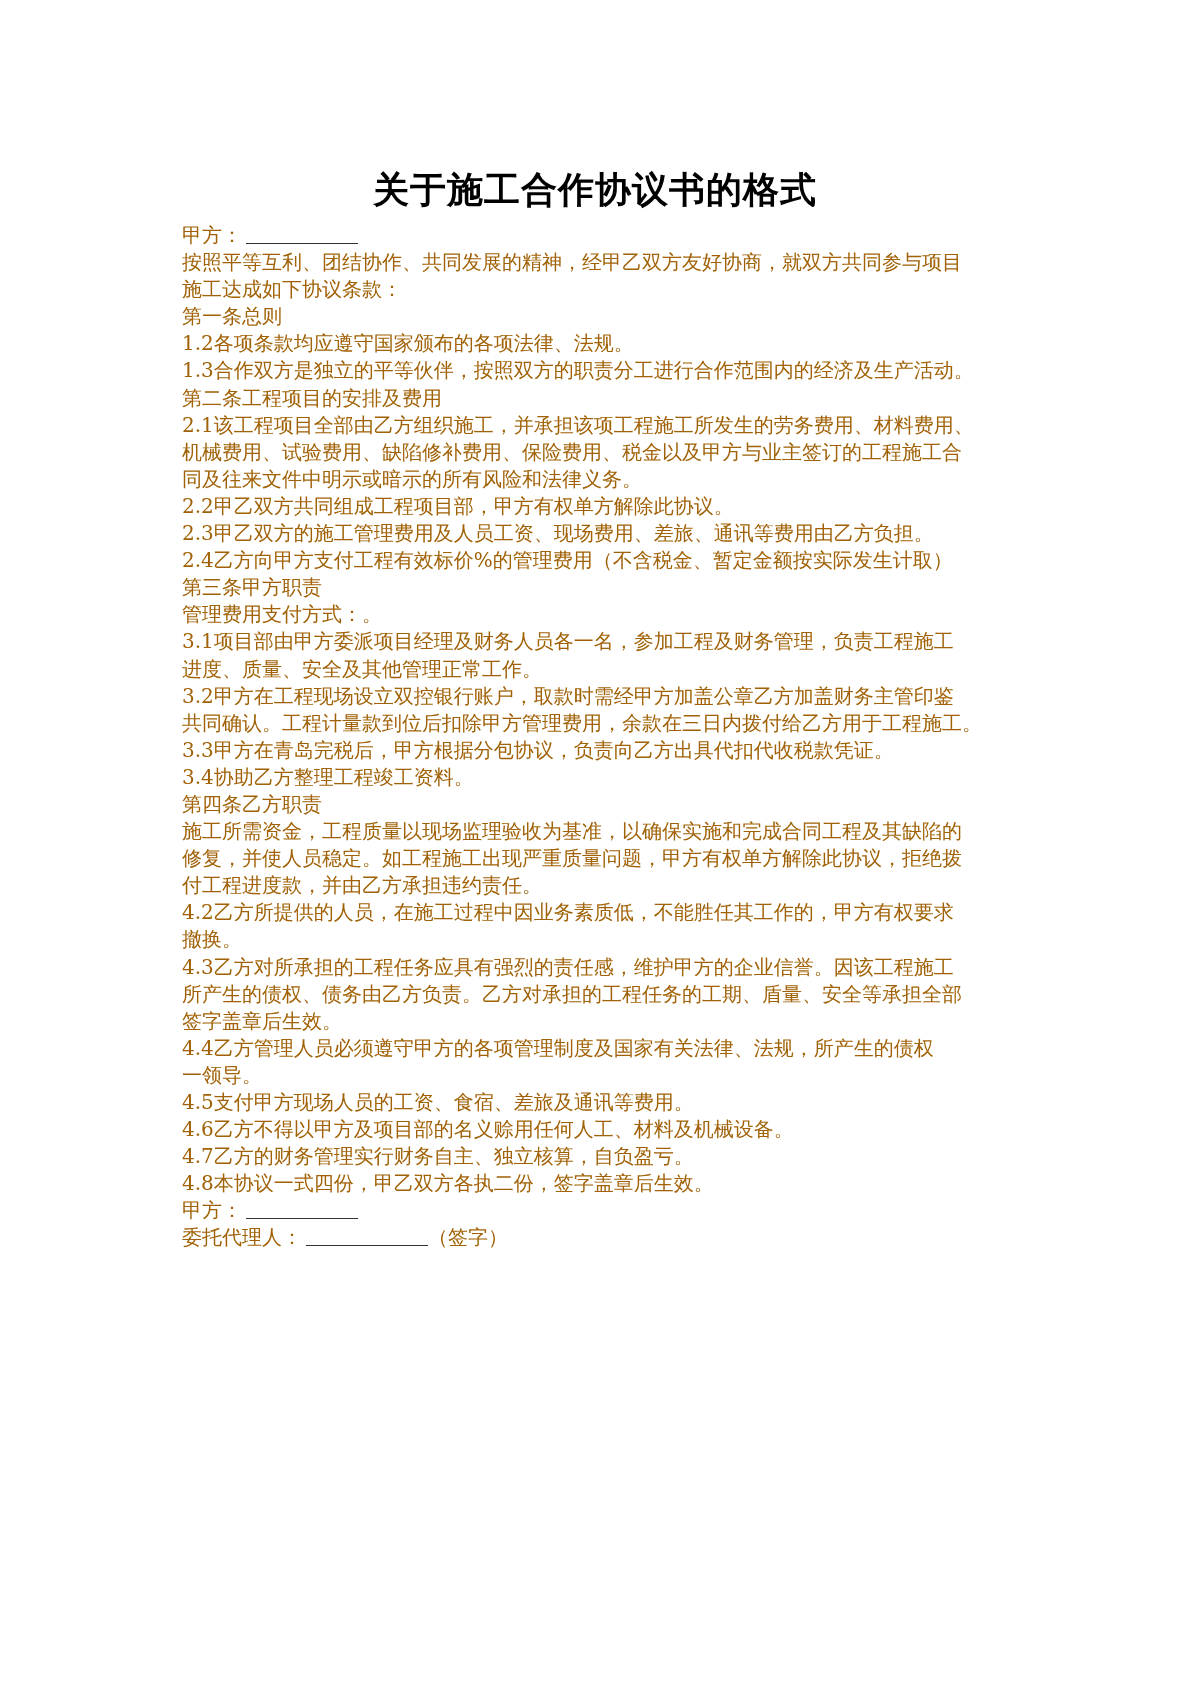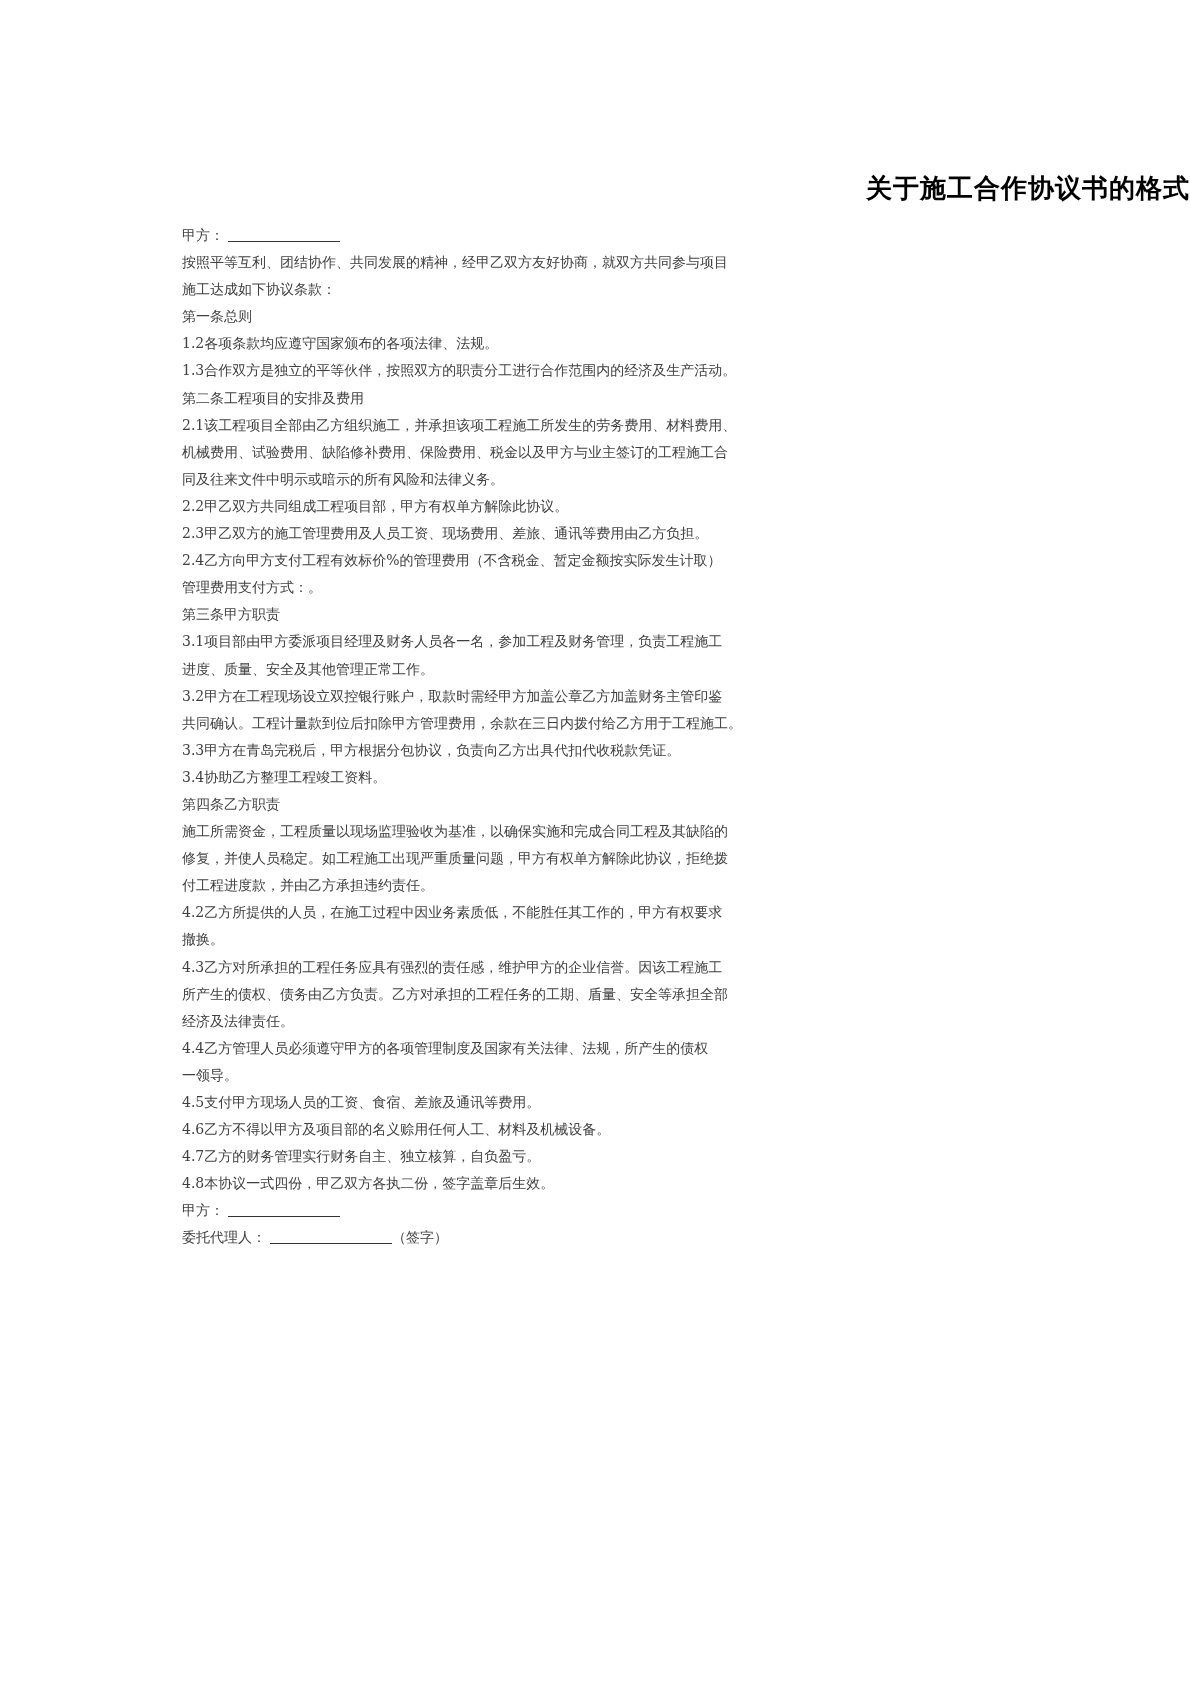--- a/index.html
+++ b/index.html
@@ -1,23 +1,23 @@
 <!DOCTYPE html>
 <html><head>
 <meta charset="utf-8">
 <style>
   html, body { margin: 0; padding: 0; background: #ffffff; }
   body { width: 1190px; height: 1683px; position: relative; overflow: hidden;
          font-family: "DejaVu Serif", "Liberation Serif", serif; color: #111; }
   .page { position: absolute; left: 0; top: 0; width: 1190px; height: 1683px; background: #fff; }
-  .title { position: absolute; left: 0; width: 1190px; top: 168px; text-align: right;
-           font-family: Liberation Mono, monospace; font-weight: bold;
-           font-size: 26px; letter-spacing: 1px; line-height: 44px; color: #000; }
+  .title { position: absolute; left: 0; width: 1190px; top: 168px; text-align: center;
+           font-family: Liberation Sans, sans-serif; font-weight: bold;
+           font-size: 36px; letter-spacing: 1px; line-height: 44px; color: #000; }
   .body { position: absolute; left: 182px; top: 222px; width: 840px; }
-  .line { height: 27.1px; line-height: 27px; font-size: 14px; white-space: nowrap; color: #404040; }
+  .line { height: 27.1px; line-height: 27px; font-size: 20px; white-space: nowrap; color: #a16207; }
   .blank { display: inline-block; border-bottom: 1px solid #333; height: 18px; vertical-align: -2px; margin-left: 4px; }
   .w1 { width: 112px; }
   .w2 { width: 122px; }
 </style>
 </head>
 <body>
 
 <div class="page">
   <div class="title">关于施工合作协议书的格式</div>
 
@@ -31,37 +31,37 @@
     <div class="line">第一条总则</div>
     <div class="line">1.2各项条款均应遵守国家颁布的各项法律、法规。</div>
     <div class="line">1.3合作双方是独立的平等伙伴，按照双方的职责分工进行合作范围内的经济及生产活动。</div>
     <div class="line">第二条工程项目的安排及费用</div>
     <div class="line">2.1该工程项目全部由乙方组织施工，并承担该项工程施工所发生的劳务费用、材料费用、</div>
     <div class="line">机械费用、试验费用、缺陷修补费用、保险费用、税金以及甲方与业主签订的工程施工合</div>
     <div class="line">同及往来文件中明示或暗示的所有风险和法律义务。</div>
     <div class="line">2.2甲乙双方共同组成工程项目部，甲方有权单方解除此协议。</div>
     <div class="line">2.3甲乙双方的施工管理费用及人员工资、现场费用、差旅、通讯等费用由乙方负担。</div>
     <div class="line">2.4乙方向甲方支付工程有效标价%的管理费用（不含税金、暂定金额按实际发生计取）</div>
+    <div class="line">第三条甲方职责</div>
     <div class="line">管理费用支付方式：。</div>
-    <div class="line">第三条甲方职责</div>
     <div class="line">3.1项目部由甲方委派项目经理及财务人员各一名，参加工程及财务管理，负责工程施工</div>
     <div class="line">进度、质量、安全及其他管理正常工作。</div>
     <div class="line">3.2甲方在工程现场设立双控银行账户，取款时需经甲方加盖公章乙方加盖财务主管印鉴</div>
     <div class="line">共同确认。工程计量款到位后扣除甲方管理费用，余款在三日内拨付给乙方用于工程施工。</div>
     <div class="line">3.3甲方在青岛完税后，甲方根据分包协议，负责向乙方出具代扣代收税款凭证。</div>
     <div class="line">3.4协助乙方整理工程竣工资料。</div>
     <div class="line">第四条乙方职责</div>
     <div class="line">施工所需资金，工程质量以现场监理验收为基准，以确保实施和完成合同工程及其缺陷的</div>
     <div class="line">修复，并使人员稳定。如工程施工出现严重质量问题，甲方有权单方解除此协议，拒绝拨</div>
     <div class="line">付工程进度款，并由乙方承担违约责任。</div>
     <div class="line">4.2乙方所提供的人员，在施工过程中因业务素质低，不能胜任其工作的，甲方有权要求</div>
     <div class="line">撤换。</div>
     <div class="line">4.3乙方对所承担的工程任务应具有强烈的责任感，维护甲方的企业信誉。因该工程施工</div>
     <div class="line">所产生的债权、债务由乙方负责。乙方对承担的工程任务的工期、盾量、安全等承担全部</div>
-    <div class="line">经济及法律责任。</div>
+    <div class="line">签字盖章后生效。</div>
     <div class="line">4.4乙方管理人员必须遵守甲方的各项管理制度及国家有关法律、法规，所产生的债权</div>
     <div class="line">一领导。</div>
     <div class="line">4.5支付甲方现场人员的工资、食宿、差旅及通讯等费用。</div>
     <div class="line">4.6乙方不得以甲方及项目部的名义赊用任何人工、材料及机械设备。</div>
     <div class="line">4.7乙方的财务管理实行财务自主、独立核算，自负盈亏。</div>
     <div class="line">4.8本协议一式四份，甲乙双方各执二份，签字盖章后生效。</div>
 
     <div class="line">
       <span>甲方：</span><span class="blank w1"></span>
     </div>

